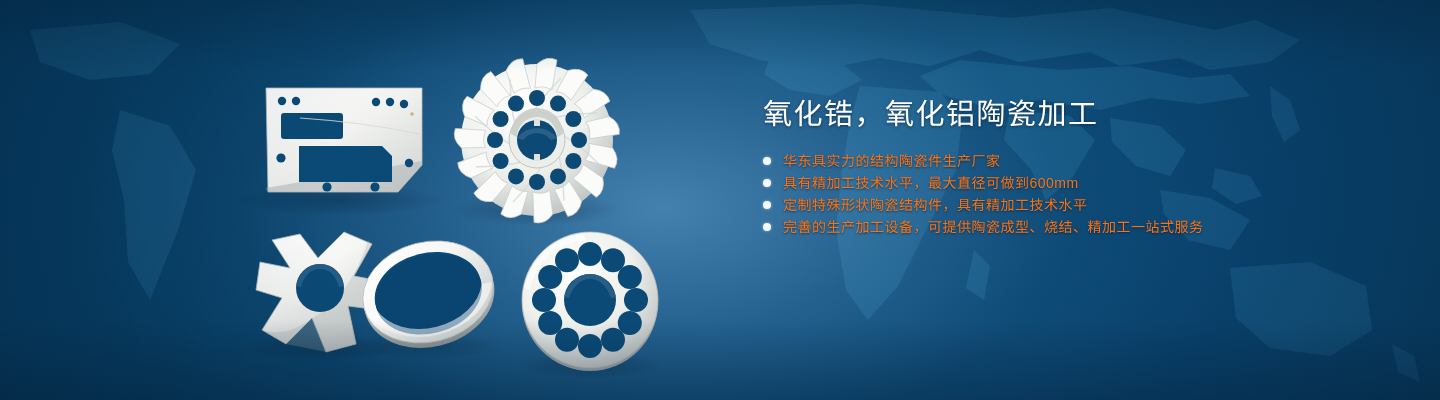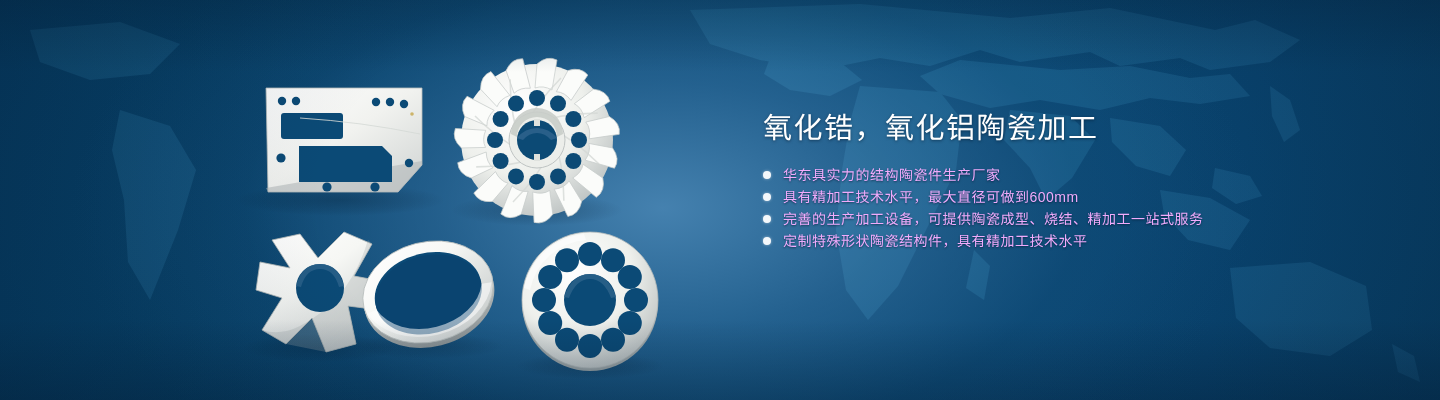--- a/index.html
+++ b/index.html
@@ -63,42 +63,42 @@
     left: 0; top: 0;
     width: 740px;
     height: 400px;
   }
   .parts svg { display:block; }
 
   
   .copy {
     position: absolute;
     left: 763px;
-    top: 108px;
+    top: 94px;
     width: 640px;
   }
   .headline {
     color: #ffffff;
     font-size: 29px;
     line-height: 40px;
     letter-spacing: 1.5px;
     font-weight: 400;
     margin: 0 0 16px 0;
     text-shadow: 0 1px 3px rgba(0,20,40,0.55);
     white-space: nowrap;
   }
   .bullets {
     list-style: none;
     margin: 0;
     padding: 0;
   }
   .bullets li {
     display: flex;
     align-items: center;
-    color: #f0abfc;
+    color: #f97316;
     font-size: 14px;
     line-height: 22px;
     letter-spacing: 0.5px;
     white-space: nowrap;
     text-shadow: 0 1px 2px rgba(0,18,36,0.6);
   }
   .dot {
     flex: 0 0 auto;
     width: 8px;
     height: 8px;
@@ -334,22 +334,22 @@
       <li>
         <span class="dot"></span>
         <span>华东具实力的结构陶瓷件生产厂家</span>
       </li>
       <li>
         <span class="dot"></span>
         <span>具有精加工技术水平，最大直径可做到600mm</span>
       </li>
       <li>
         <span class="dot"></span>
-        <span>完善的生产加工设备，可提供陶瓷成型、烧结、精加工一站式服务</span>
+        <span>定制特殊形状陶瓷结构件，具有精加工技术水平</span>
       </li>
       <li>
         <span class="dot"></span>
-        <span>定制特殊形状陶瓷结构件，具有精加工技术水平</span>
+        <span>完善的生产加工设备，可提供陶瓷成型、烧结、精加工一站式服务</span>
       </li>
     </ul>
   </div>
 
 </div>
 
 </body></html>

